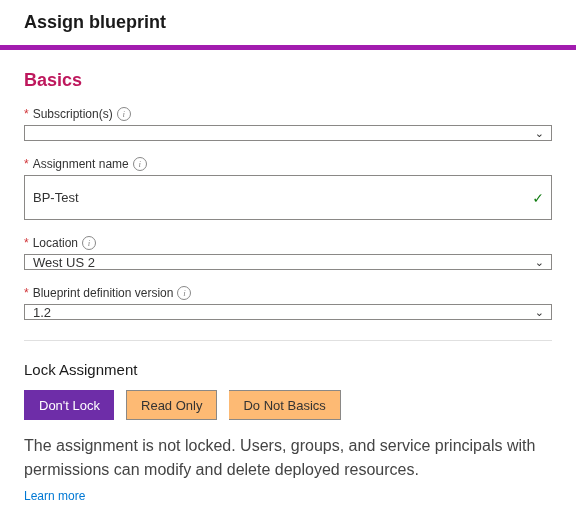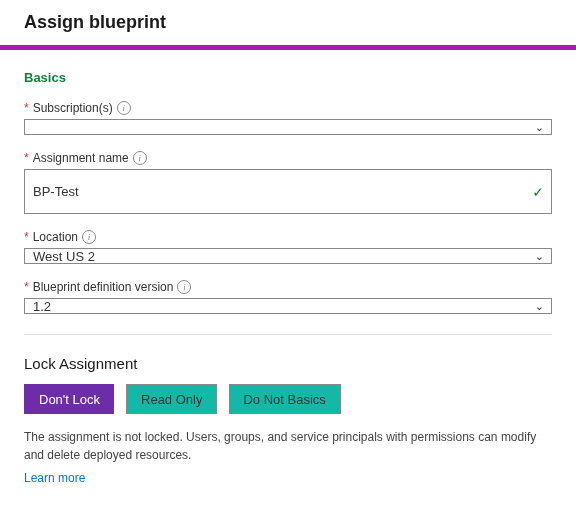--- a/index.html
+++ b/index.html
@@ -31,23 +31,23 @@
       font-size: 18px;
       font-weight: 600;
       color: #1a1a1a;
     }
 
     .content {
       padding: 20px 24px 24px 24px;
     }
 
     .section-title {
-      font-size: 13px;
+      font-size: 18px;
       font-weight: 600;
-      color: #15803d;
+      color: #be185d;
       margin-bottom: 16px;
     }
 
     .field-group {
       margin-bottom: 16px;
     }
 
     .field-label {
       display: flex;
       align-items: center;
@@ -150,40 +150,40 @@
       gap: 12px;
       margin-bottom: 14px;
     }
 
     .lock-btn {
       height: 30px;
       padding: 0 14px;
       font-size: 13px;
       border: 1px solid #8a8886;
       cursor: pointer;
-      background: #14b8a6;
+      background: #fdba74;
       color: #333;
     }
 
     .lock-btn:first-child {
       border-right: none;
     }
 
     .lock-btn:last-child {
       border-left: none;
     }
 
     .lock-btn.active {
       background: #6e2da8;
       color: #fff;
       border-color: #6e2da8;
     }
 
     .lock-description {
-      font-size: 12px;
+      font-size: 16px;
       color: #444;
       line-height: 1.5;
       margin-bottom: 6px;
     }
 
     .learn-more-link {
       font-size: 12px;
       color: #0078d4;
       text-decoration: none;
       cursor: pointer;

